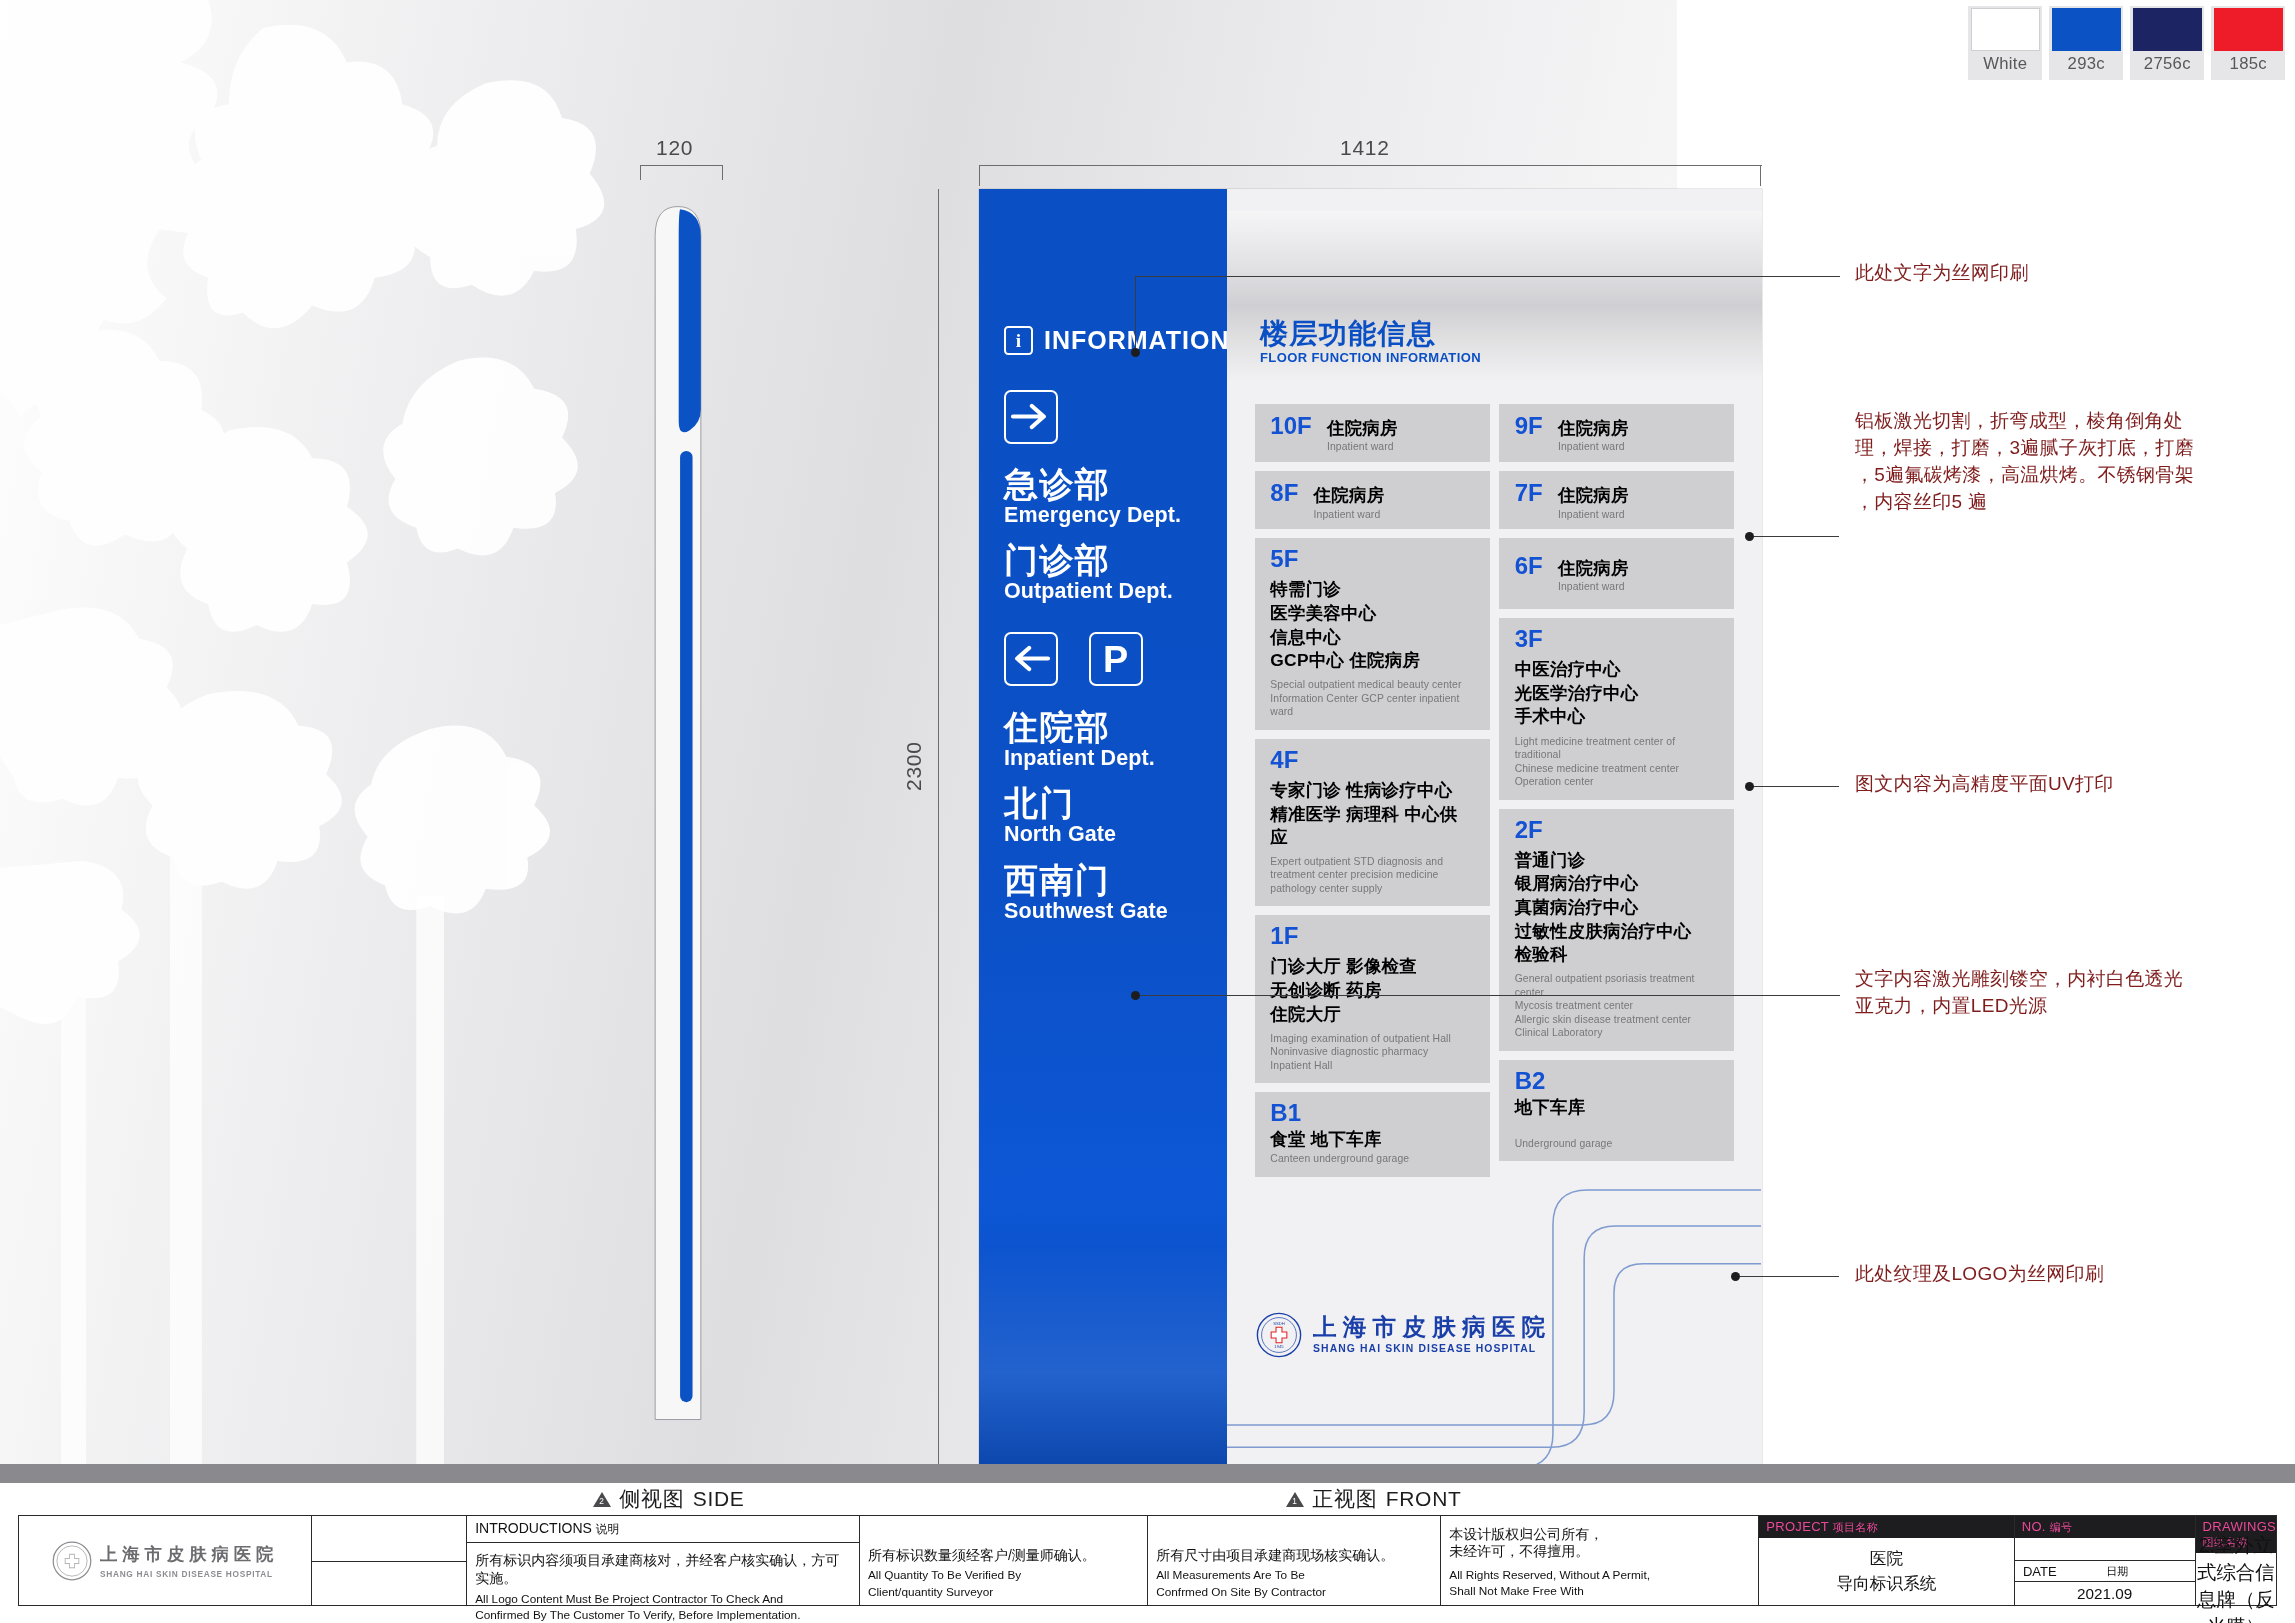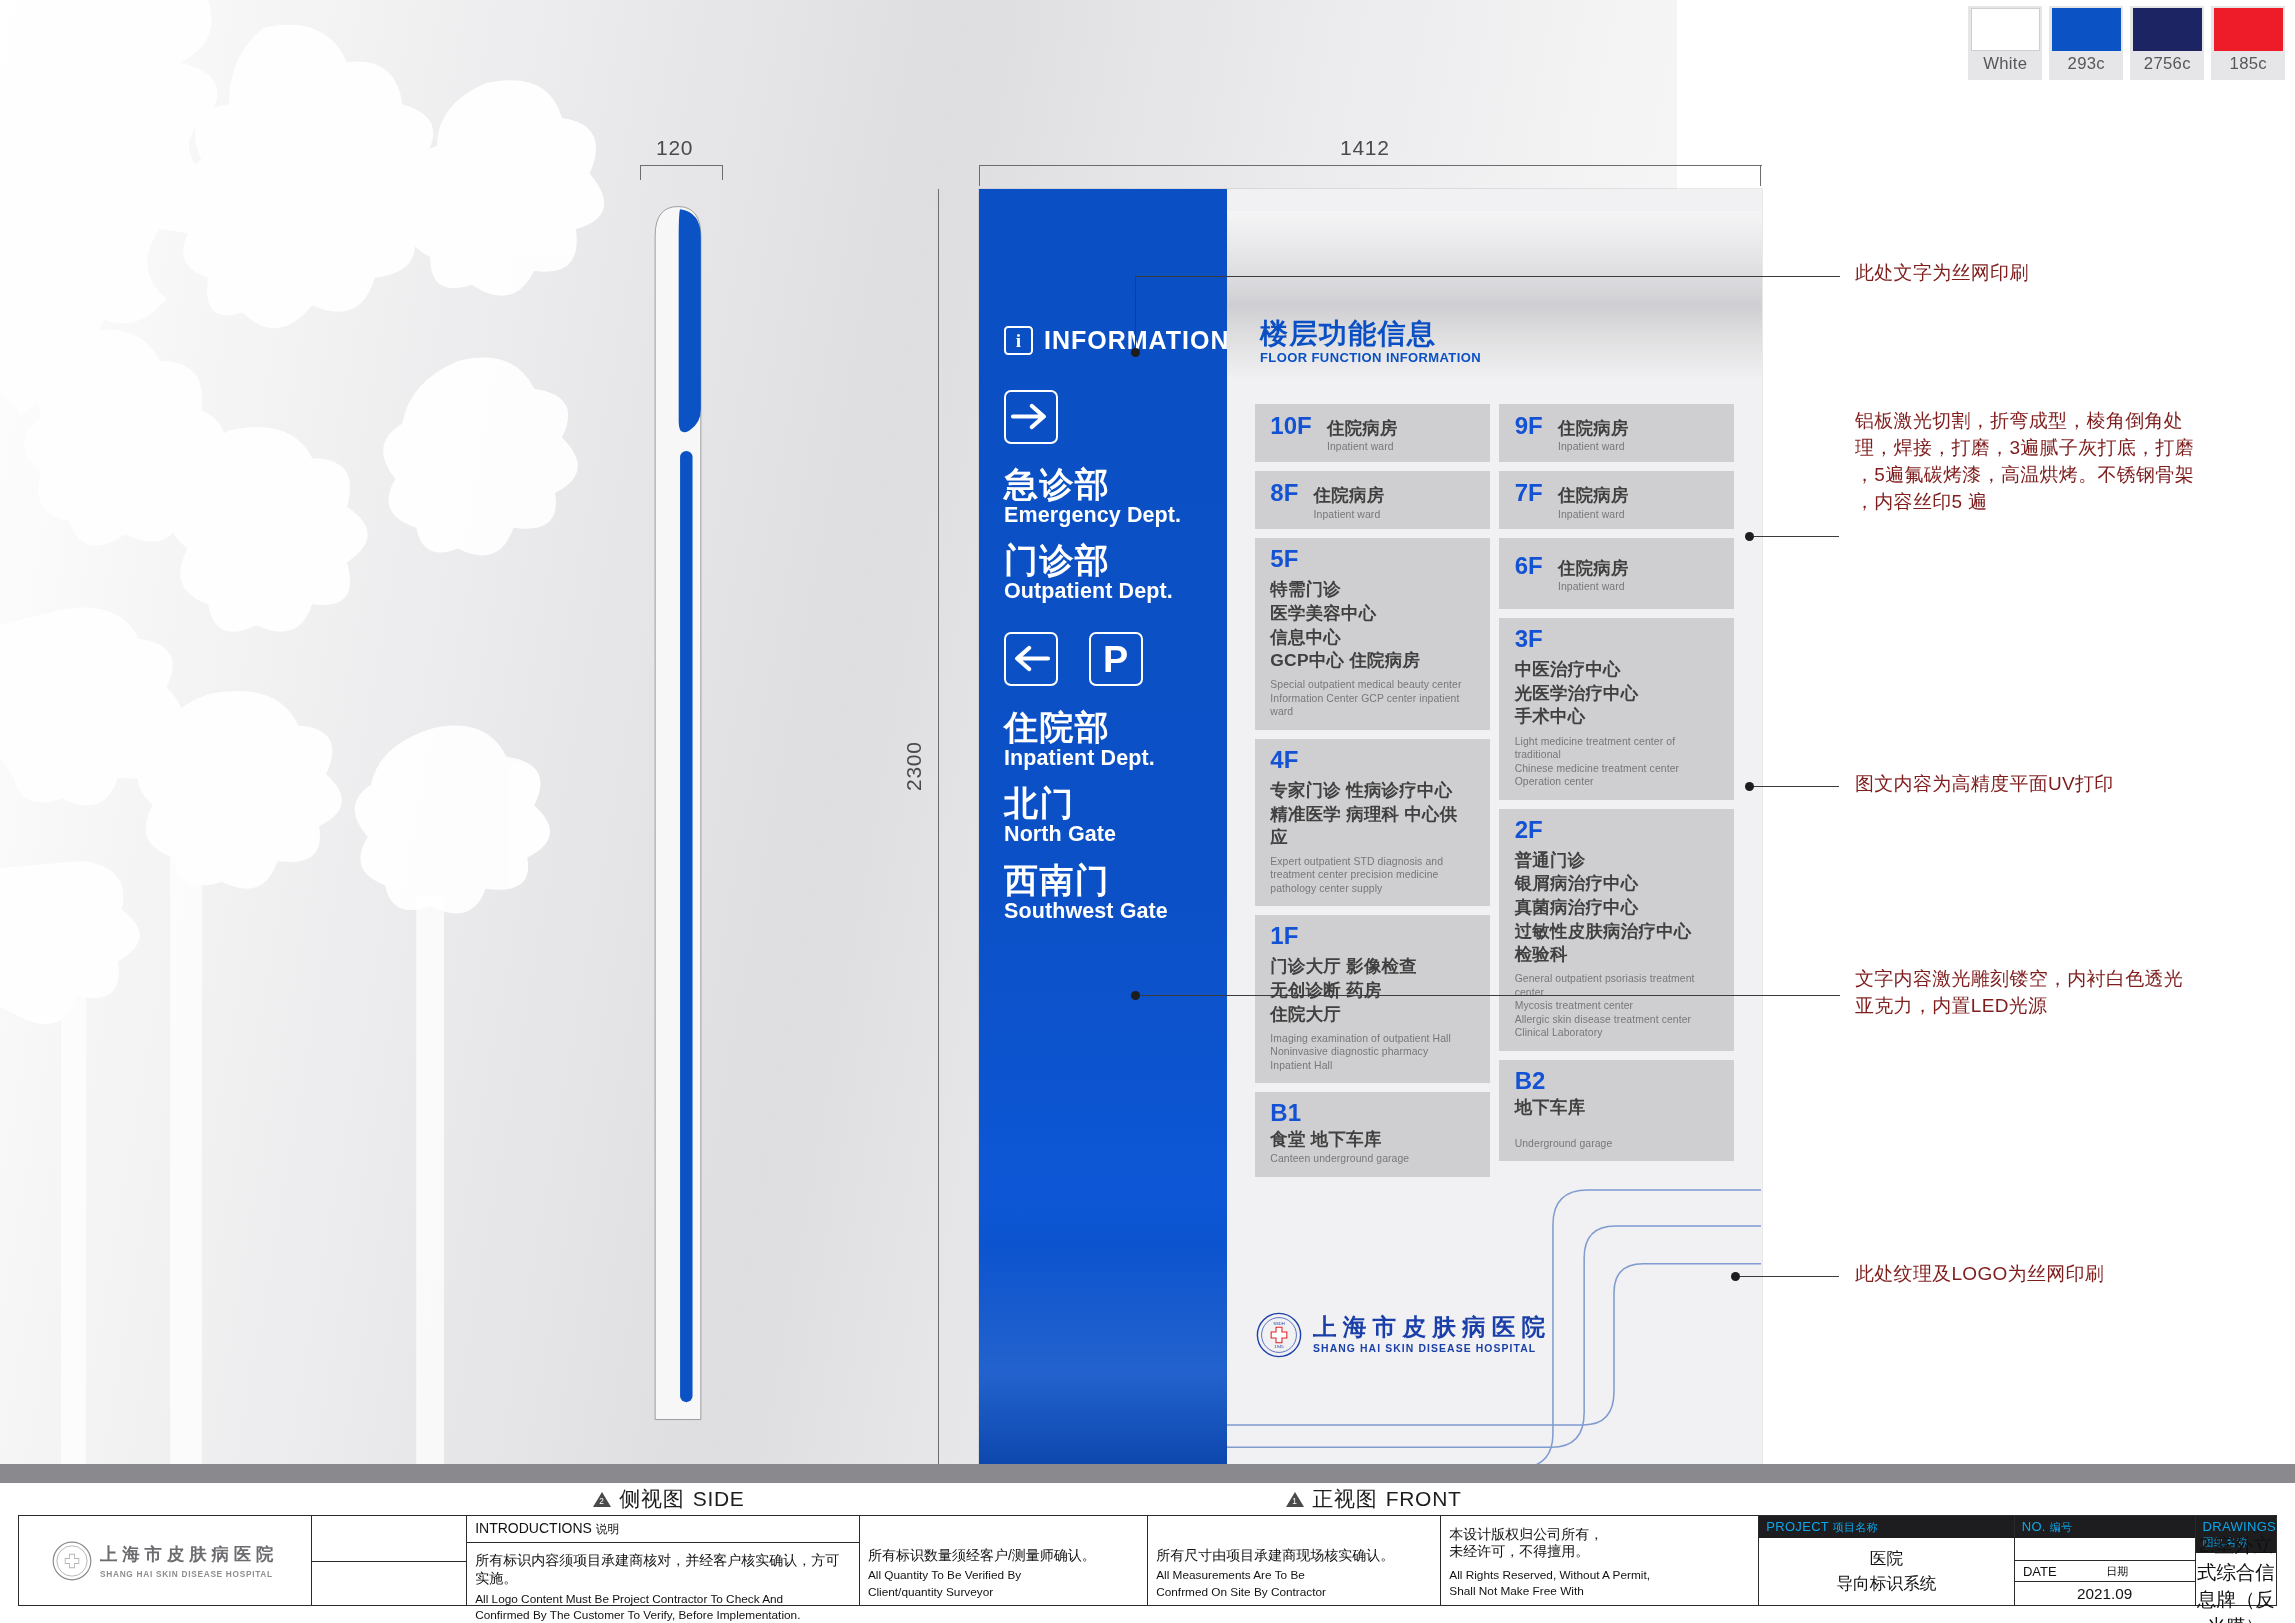--- a/index.html
+++ b/index.html
@@ -95,21 +95,21 @@
   .floor-grid {
     position: absolute; left: 28px; top: 215px; right: 28px;
     display: flex; gap: 9.7px;
   }
   .fcol { flex: 1; display: flex; flex-direction: column; gap: 9px; }
   .fcard { background: #cfcfd1; padding: 9px 15.3px 11px 15.3px; }
   .fcard.inline { display: flex; align-items: baseline; gap: 15.3px; padding: 9.7px 15.3px 8.3px 15.3px; }
   .fnum { color: #1452d4; font-size: 24px; font-weight: bold; letter-spacing: 0; line-height: 1; }
   .fcard.inline .fnum { flex: 0 0 auto; }
   .fbody { display: flex; flex-direction: column; }
-  .fcn { color: #404040; font-size: 17.4px; font-weight: bold; line-height: 1.32; letter-spacing: 0.3px; }
+  .fcn { color: #000000; font-size: 17.4px; font-weight: bold; line-height: 1.32; letter-spacing: 0.3px; }
   .fen { color: #77777a; font-size: 10.4px; line-height: 1.3; letter-spacing: 0.1px; margin-top: 2.1px; }
   .fcard.inline .fcn { font-size: 17.4px; }
   .fcard.inline .fen { font-size: 10.4px; margin-top: 0.7px; }
   .fcard.stack .fnum { margin-bottom: 7px; }
   .fcard.stack .fcn { margin-bottom: 0.7px; }
   .fcard.stack .fen { margin-top: 6.2px; }
 
   
   .logo-area { position: absolute; left: 29px; bottom: 117px; display: flex; align-items: center; gap: 11px; }
   .logo-txt-cn { color: #1a3fa8; font-size: 23.6px; font-weight: bold; letter-spacing: 6.2px; line-height: 1; }
@@ -140,21 +140,21 @@
   .tb-blank { width: 160px; }
   .tb-blank .half { position: absolute; left: 0; right: 0; top: 50%; height: 1.4px; background: #2a2a2c; }
   .intro-cell { width: 406px; }
   .intro-hdr { font-size: 14px; color: #111; padding: 4.2px 0 3.5px 8.3px; border-bottom: 1.4px solid #2a2a2c; }
   .intro-hdr .sub { font-size: 11.8px; }
   .note-cn { font-size: 14px; color: #111; padding: 9.7px 8.3px 2.8px 8.3px; line-height: 1.25; }
   .note-en { font-size: 11.8px; color: #111; padding: 1.4px 8.3px 0 8.3px; line-height: 1.3; }
   .nc { width: 298px; padding-top: 21px; }
   .nc2 { width: 303px; padding-top: 21px; }
   .nc3 { width: 329px; padding-top: 9.7px; }
-  .hdr-black { background: #1d1d1f; color: #0ea5e9; font-size: 13px; padding: 2.8px 0 2.8px 7px; letter-spacing: 0.3px; }
+  .hdr-black { background: #1d1d1f; color: #ec4899; font-size: 13px; padding: 2.8px 0 2.8px 7px; letter-spacing: 0.3px; }
   .hdr-black .sub { font-size: 11px; }
   .proj-cell { width: 264px; }
   .proj-body { display: flex; flex-direction: column; align-items: center; justify-content: center; height: 67px; font-size: 16.7px; color: #111; line-height: 1.5; }
   .no-cell { width: 187px; }
   .no-row { height: 23.6px; border-bottom: 1.4px solid #2a2a2c; }
   .no-row2 { height: 21px; border-bottom: 1.4px solid #2a2a2c; font-size: 13px; color: #111; padding-left: 8.3px; display: flex; align-items: center; gap: 5.6px; }
   .no-row2 .sub { font-size: 11px; margin-left: 44px; }
   .no-row3 { height: 23px; display: flex; align-items: center; justify-content: center; font-size: 15.3px; color: #111; }
   .draw-cell { flex: 1; }
   .draw-body { display: flex; align-items: center; justify-content: center; height: 67px; font-size: 19.4px; color: #111; text-align: center; line-height: 1.4; }

